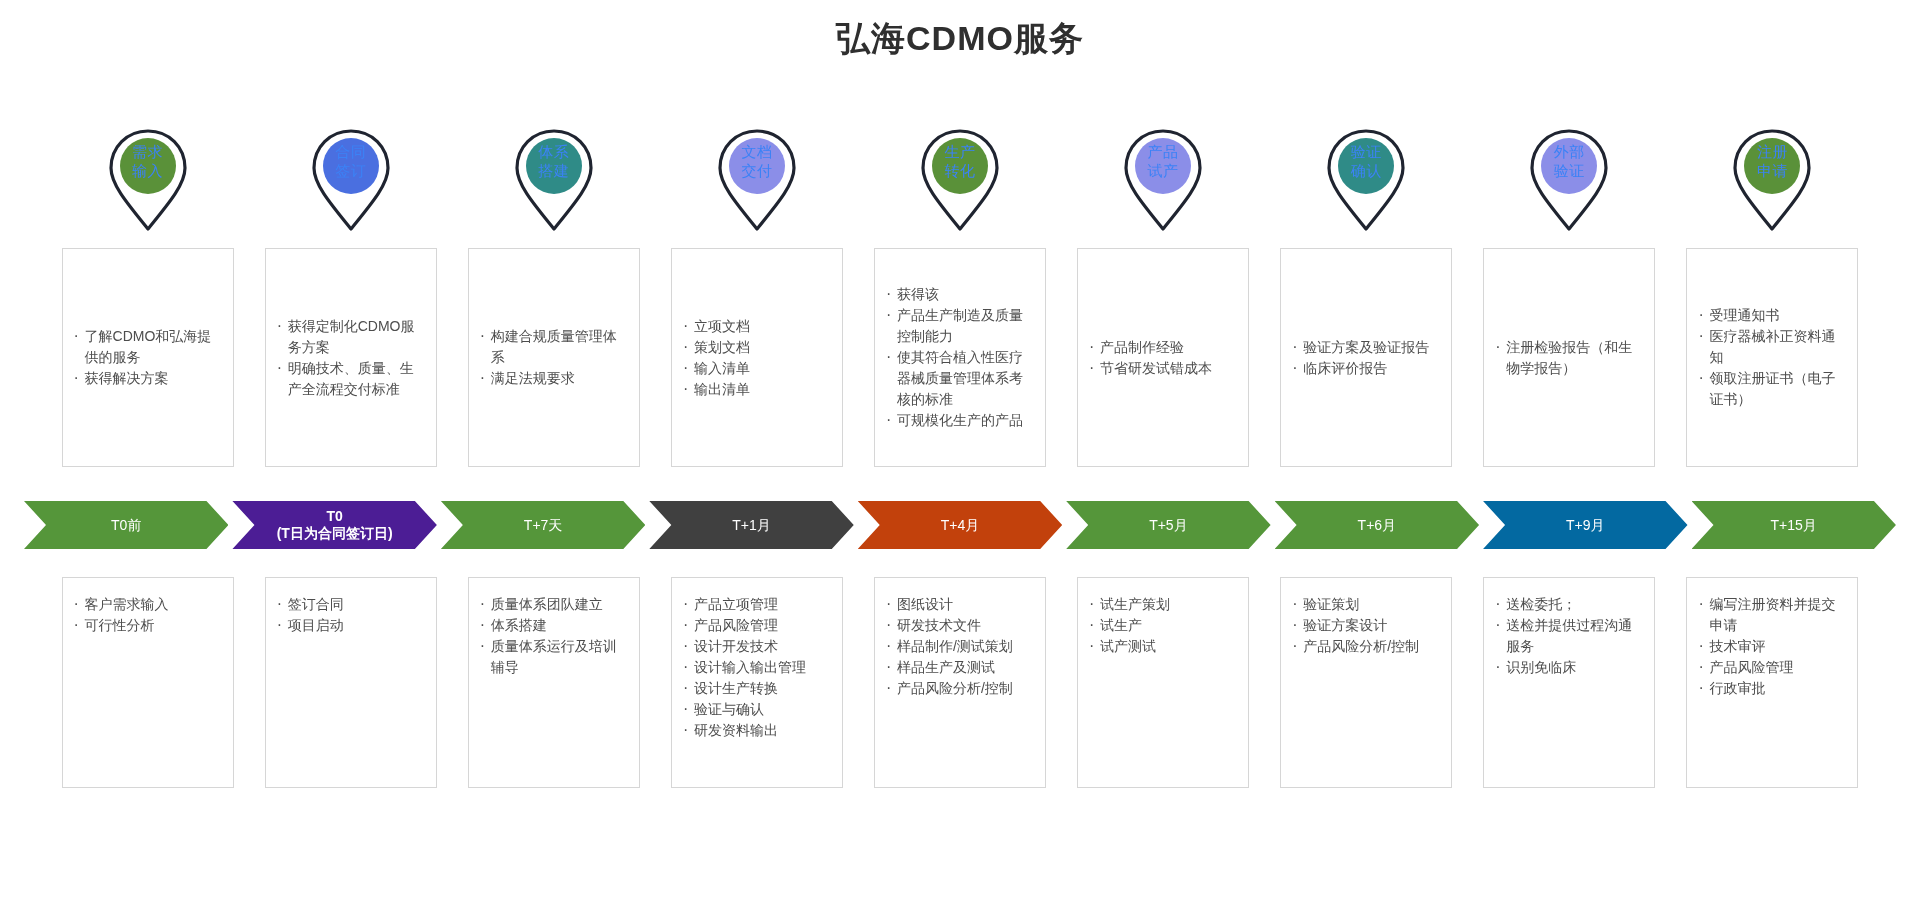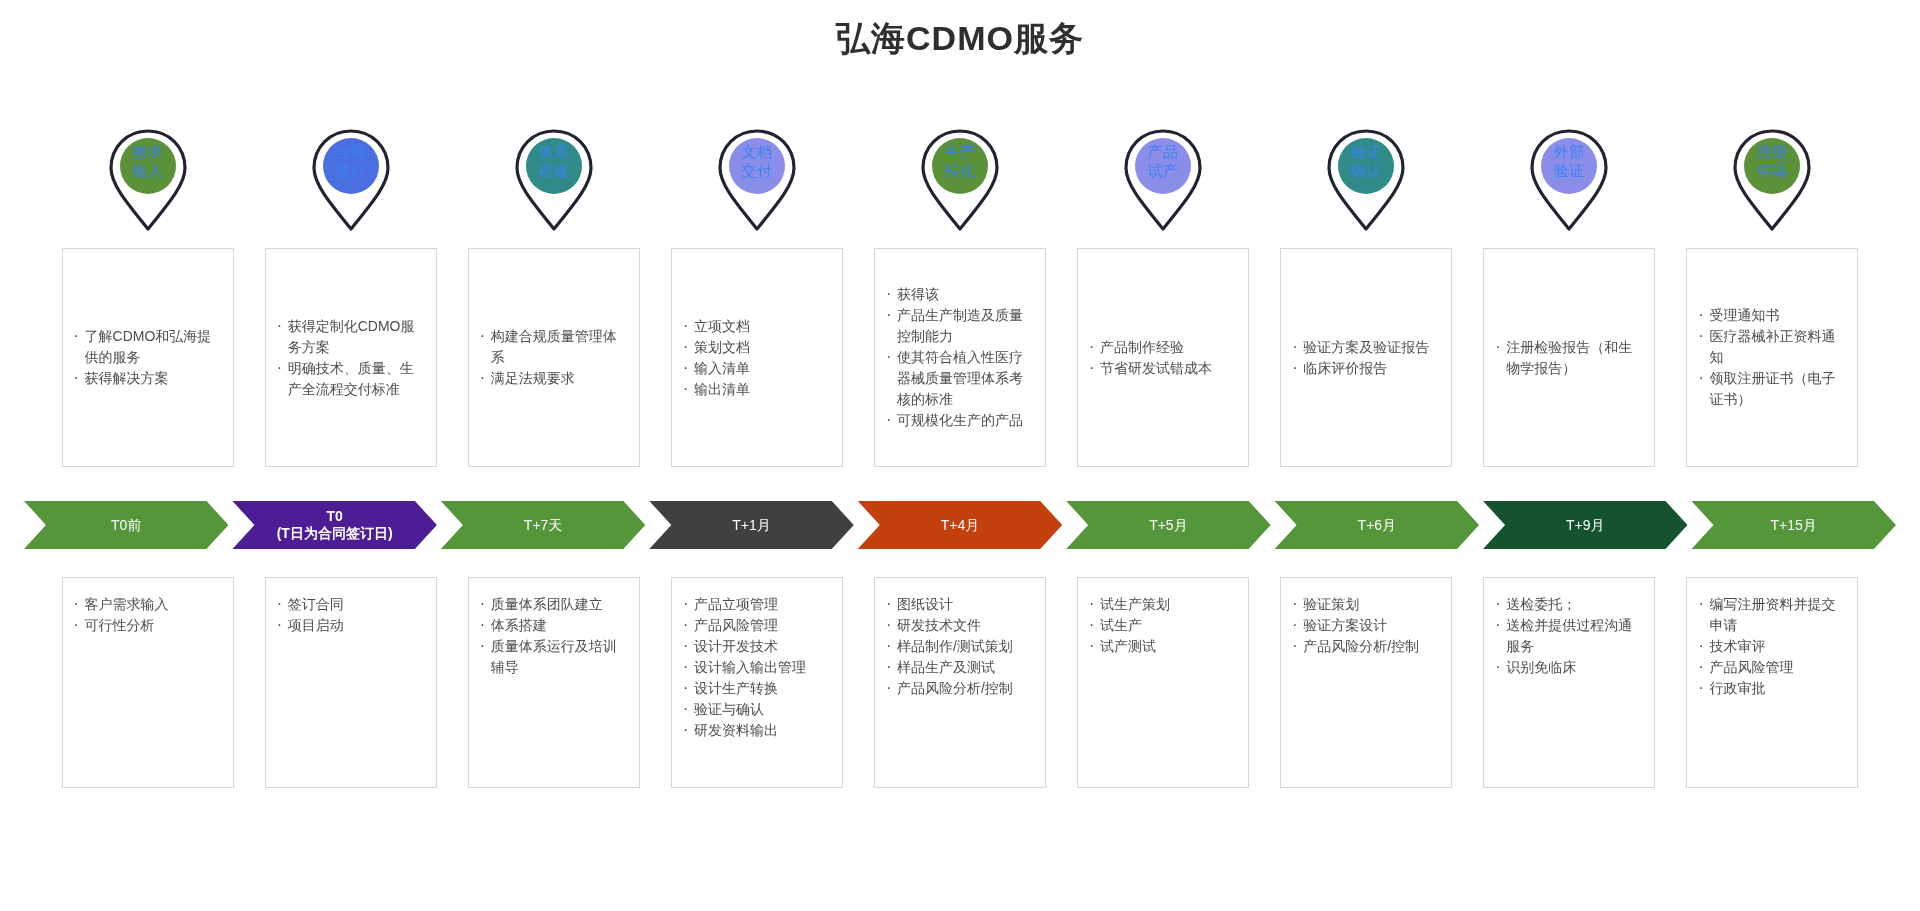--- a/index.html
+++ b/index.html
@@ -372,21 +372,21 @@
       </div>
       <div class="chev" style="background: #c2410c;">
         <div class="chev-label">T+4月</div>
       </div>
       <div class="chev" style="background: rgb(85, 150, 58);">
         <div class="chev-label">T+5月</div>
       </div>
       <div class="chev" style="background: rgb(85, 150, 58);">
         <div class="chev-label">T+6月</div>
       </div>
-      <div class="chev" style="background: #14532d;">
+      <div class="chev" style="background: #0369a1;">
         <div class="chev-label">T+9月</div>
       </div>
       <div class="chev" style="background: rgb(85, 150, 58);">
         <div class="chev-label">T+15月</div>
       </div>
     </div>
 
   <div class="card-row bottom">
       <div class="card-cell">
         <div class="card bottom-card">

